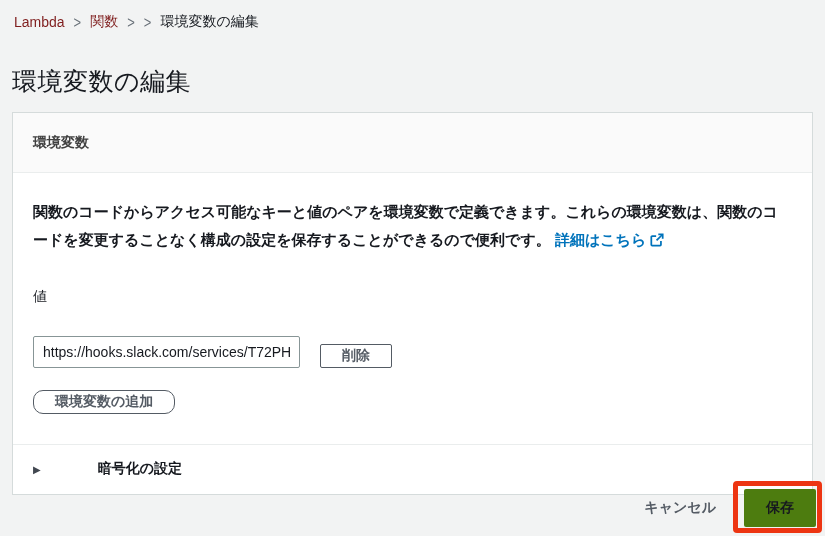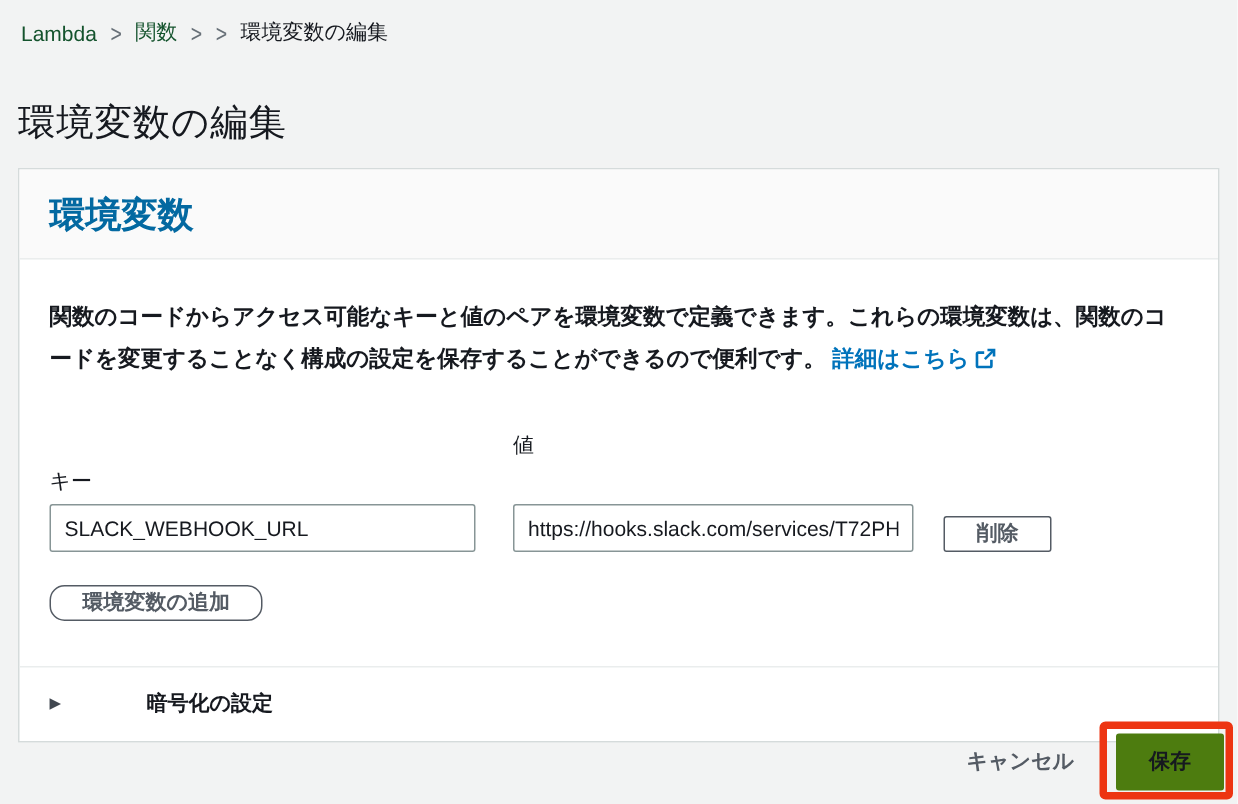--- a/index.html
+++ b/index.html
@@ -11,41 +11,41 @@
     font-family: "Liberation Sans", "DejaVu Sans", sans-serif;
     color: #16191F;
     overflow: hidden;
   }
 
   
   .breadcrumb {
     position: absolute; top: 13px; left: 14px;
     font-size: 14px; display: flex; align-items: center; gap: 9px;
   }
-  .crumb-link { color: #14532d; cursor: pointer; text-decoration: none; }
+  .crumb-link { color: #7f1d1d; cursor: pointer; text-decoration: none; }
   .crumb-sep { color: #687078; font-size: 13px; transform: scaleY(1.25); display:inline-block; }
   .crumb-current { color: #16191F; }
 
   
   .page-title {
     position: absolute; top: 48px; left: 12px;
     font-size: 25px; font-weight: 400; color: #16191F;
     letter-spacing: 0.5px;
   }
 
   
   .card {
     position: absolute; top: 112px; left: 12px; width: 801px;
     background: #FFFFFF; border: 1px solid #D5DBDB;
   }
   .card-header {
     height: 60px; background: #FAFAFA; border-bottom: 1px solid #EAEDED;
     display: flex; align-items: center; padding: 0 20px;
   }
-  .card-title { font-size: 24px; font-weight: 700; color: #0369a1; }
+  .card-title { font-size: 14px; font-weight: 700; color: #404040; }
 
   .card-body { padding: 25px 20px 0 20px; }
 
   .description {
     font-size: 15px; line-height: 28px; color: #16191F;
     margin: 0 0 32px 0; max-width: 778px; font-weight: bold;
   }
   .learn-more {
     color: #0073BB; cursor: pointer; text-decoration: none; white-space: nowrap;
   }
@@ -132,24 +132,20 @@
   <div class="card-body">
     <p class="description"><span>関数のコードからアクセス可能なキーと値のペアを環境変数で定義できます。これらの環境変数は、関数のコードを変更することなく構成の設定を保存することができるので便利です。</span>
       <a class="learn-more"><span>詳細はこちら</span><span class="ext-icon"><svg width="14" height="14" viewBox="0 0 16 16" fill="none">
               <path d="M12.5 9v4.5a1 1 0 0 1-1 1H2.5a1 1 0 0 1-1-1V4.5a1 1 0 0 1 1-1H7" stroke="#0073BB" stroke-width="2"></path>
               <path d="M9.5 1.5h5v5" stroke="#0073BB" stroke-width="2"></path>
               <path d="M14 2L7.5 8.5" stroke="#0073BB" stroke-width="2"></path>
             </svg></span></a>
     </p>
 
     <div class="env-row">
-      <div class="field-col key-col">
-        <label class="field-label">キー</label>
-        <input class="text-input" type="text" value="SLACK_WEBHOOK_URL" style="">
-      </div>
       <div class="field-col val-col">
         <label class="field-label">値</label>
         <input class="text-input" type="text" value="https://hooks.slack.com/services/T72PH" style="">
       </div>
       <button class="btn-secondary remove-btn">削除</button>
     </div>
 
     <button class="btn-secondary add-btn">環境変数の追加</button>
   </div>
 

